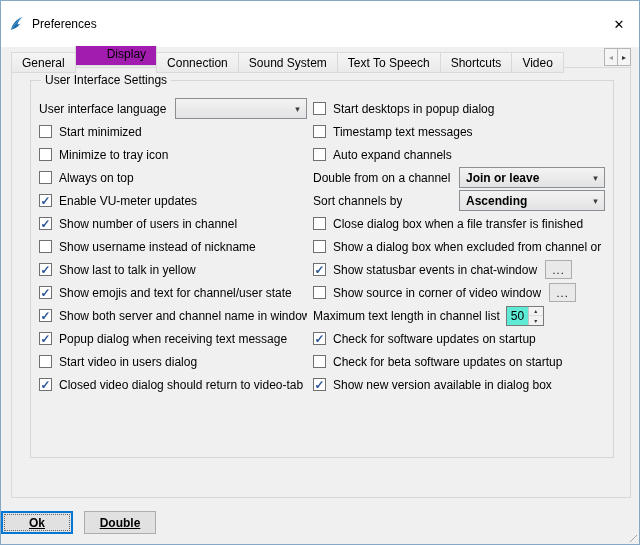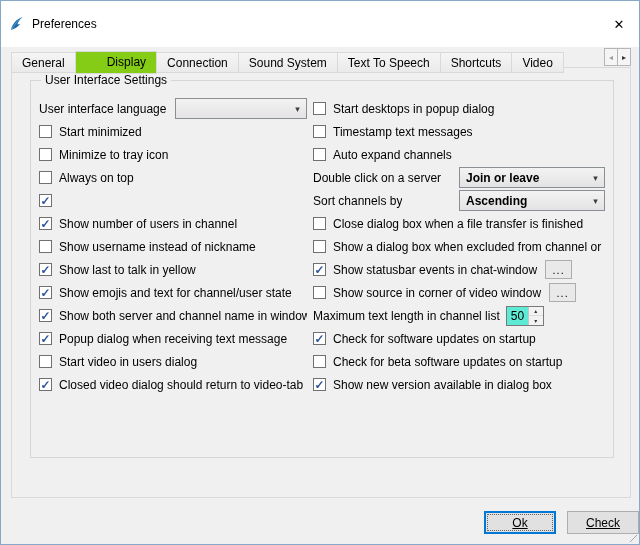--- a/index.html
+++ b/index.html
@@ -43,23 +43,23 @@
   .tab {
     flex: 0 0 auto;
     height: 21px; line-height: 20px;
     padding: 0 10px;
     border: 1px solid #d9d9d9;
     background: linear-gradient(#f5f5f5, #eaeaea);
     margin-right: -1px; margin-bottom: 1px;
     white-space: nowrap;
   }
   .tab.selected {
-    background: #84cc16;
+    background: #a21caf;
     height: 23px; line-height: 21px;
-    margin-bottom: 0;
+    margin-bottom: 8px;
     position: relative; z-index: 2; padding-left: 31px;
   }
   .tab-scroll {
     position: absolute; right: 8px; top: 47px; height: 18px;
     display: flex; z-index: 3;
   }
   .tsb {
     width: 14px;
     display: flex; align-items: center; justify-content: center;
     border: 1px solid #b5b5b5; background: #f5f5f5;
@@ -124,21 +124,21 @@
   .more-btn {
     margin-left: 8px;
     width: 27px; height: 19px;
     border: 1px solid #adadad; background: #e9e9e9;
     display: flex; align-items: center; justify-content: center;
     font-size: 11px; line-height: 10px; letter-spacing: 1px;
   }
   
   .button-row {
     position: absolute; left: 0; width: 100%; top: 510px;
-    display: flex; justify-content: flex-end; gap: 11px; z-index: 2;
+    display: flex; justify-content: flex-start; gap: 11px; z-index: 2; font-weight: bold;
   }
   .btn {
     min-width: 72px; height: 23px; padding: 0 12px;
     border: 1px solid #adadad; background: #e1e1e1;
     display: flex; align-items: center; justify-content: center;
     text-decoration: underline;
   }
   .btn-ok {
     border-color: var(--accent, #0078d7);
     box-shadow: inset 0 0 0 1px var(--accent, #0078d7);
@@ -199,20 +199,21 @@
           <div class="row">
             <span class="checkbox"></span>
             <span class="lab">Minimize to tray icon</span>
           </div>
           <div class="row">
             <span class="checkbox"></span>
             <span class="lab">Always on top</span>
           </div>
           <div class="row">
             <span class="checkbox checked">✓</span>
+            <span class="lab">Enable VU-meter updates</span>
           </div>
           <div class="row">
             <span class="checkbox checked">✓</span>
             <span class="lab">Show number of users in channel</span>
           </div>
           <div class="row">
             <span class="checkbox"></span>
             <span class="lab">Show username instead of nickname</span>
           </div>
           <div class="row">
@@ -247,21 +248,21 @@
           </div>
           <div class="row">
             <span class="checkbox"></span>
             <span class="lab">Timestamp text messages</span>
           </div>
           <div class="row">
             <span class="checkbox"></span>
             <span class="lab">Auto expand channels</span>
           </div>
           <div class="row">
-            <span class="lab">Double click on a server</span>
+            <span class="lab">Double from on a channel</span>
             <span class="combo">
               <span class="combo-value">Join or leave</span>
               <span class="combo-arrow">▾</span>
             </span>
           </div>
           <div class="row">
             <span class="lab">Sort channels by</span>
             <span class="combo">
               <span class="combo-value">Ascending</span>
               <span class="combo-arrow">▾</span>
@@ -306,17 +307,17 @@
           <div class="row">
             <span class="checkbox checked">✓</span>
             <span class="lab">Show new version available in dialog box</span>
           </div>
         </div>
     </div>
   </div>
 
   <div class="button-row">
     <span class="btn btn-ok">Ok</span>
-    <span class="btn">Check</span>
+    <span class="btn">Double</span>
   </div>
 
   <div class="resize-grip"></div>
 </div>
 
 </body></html>

